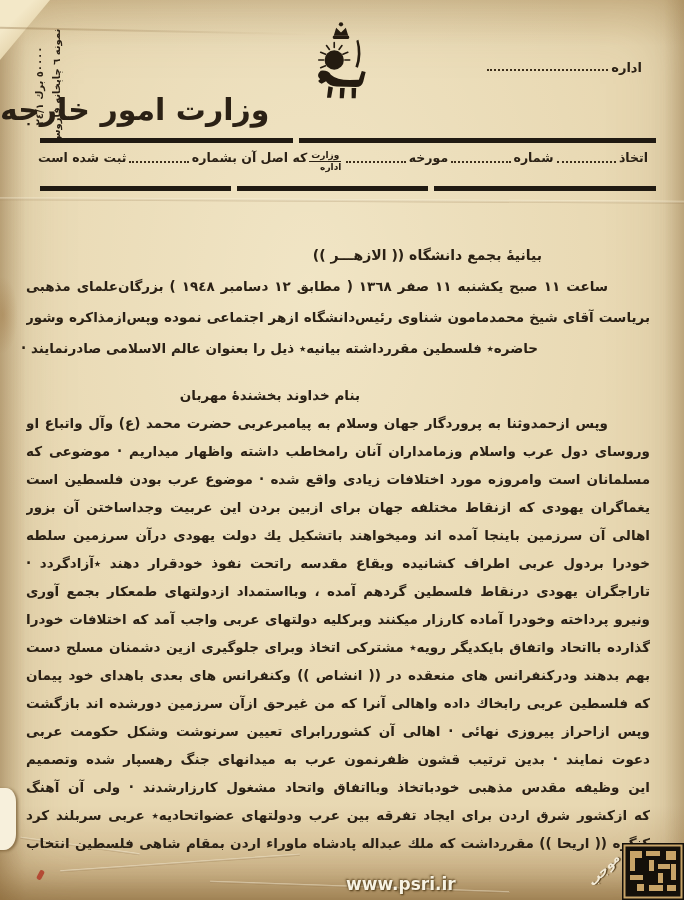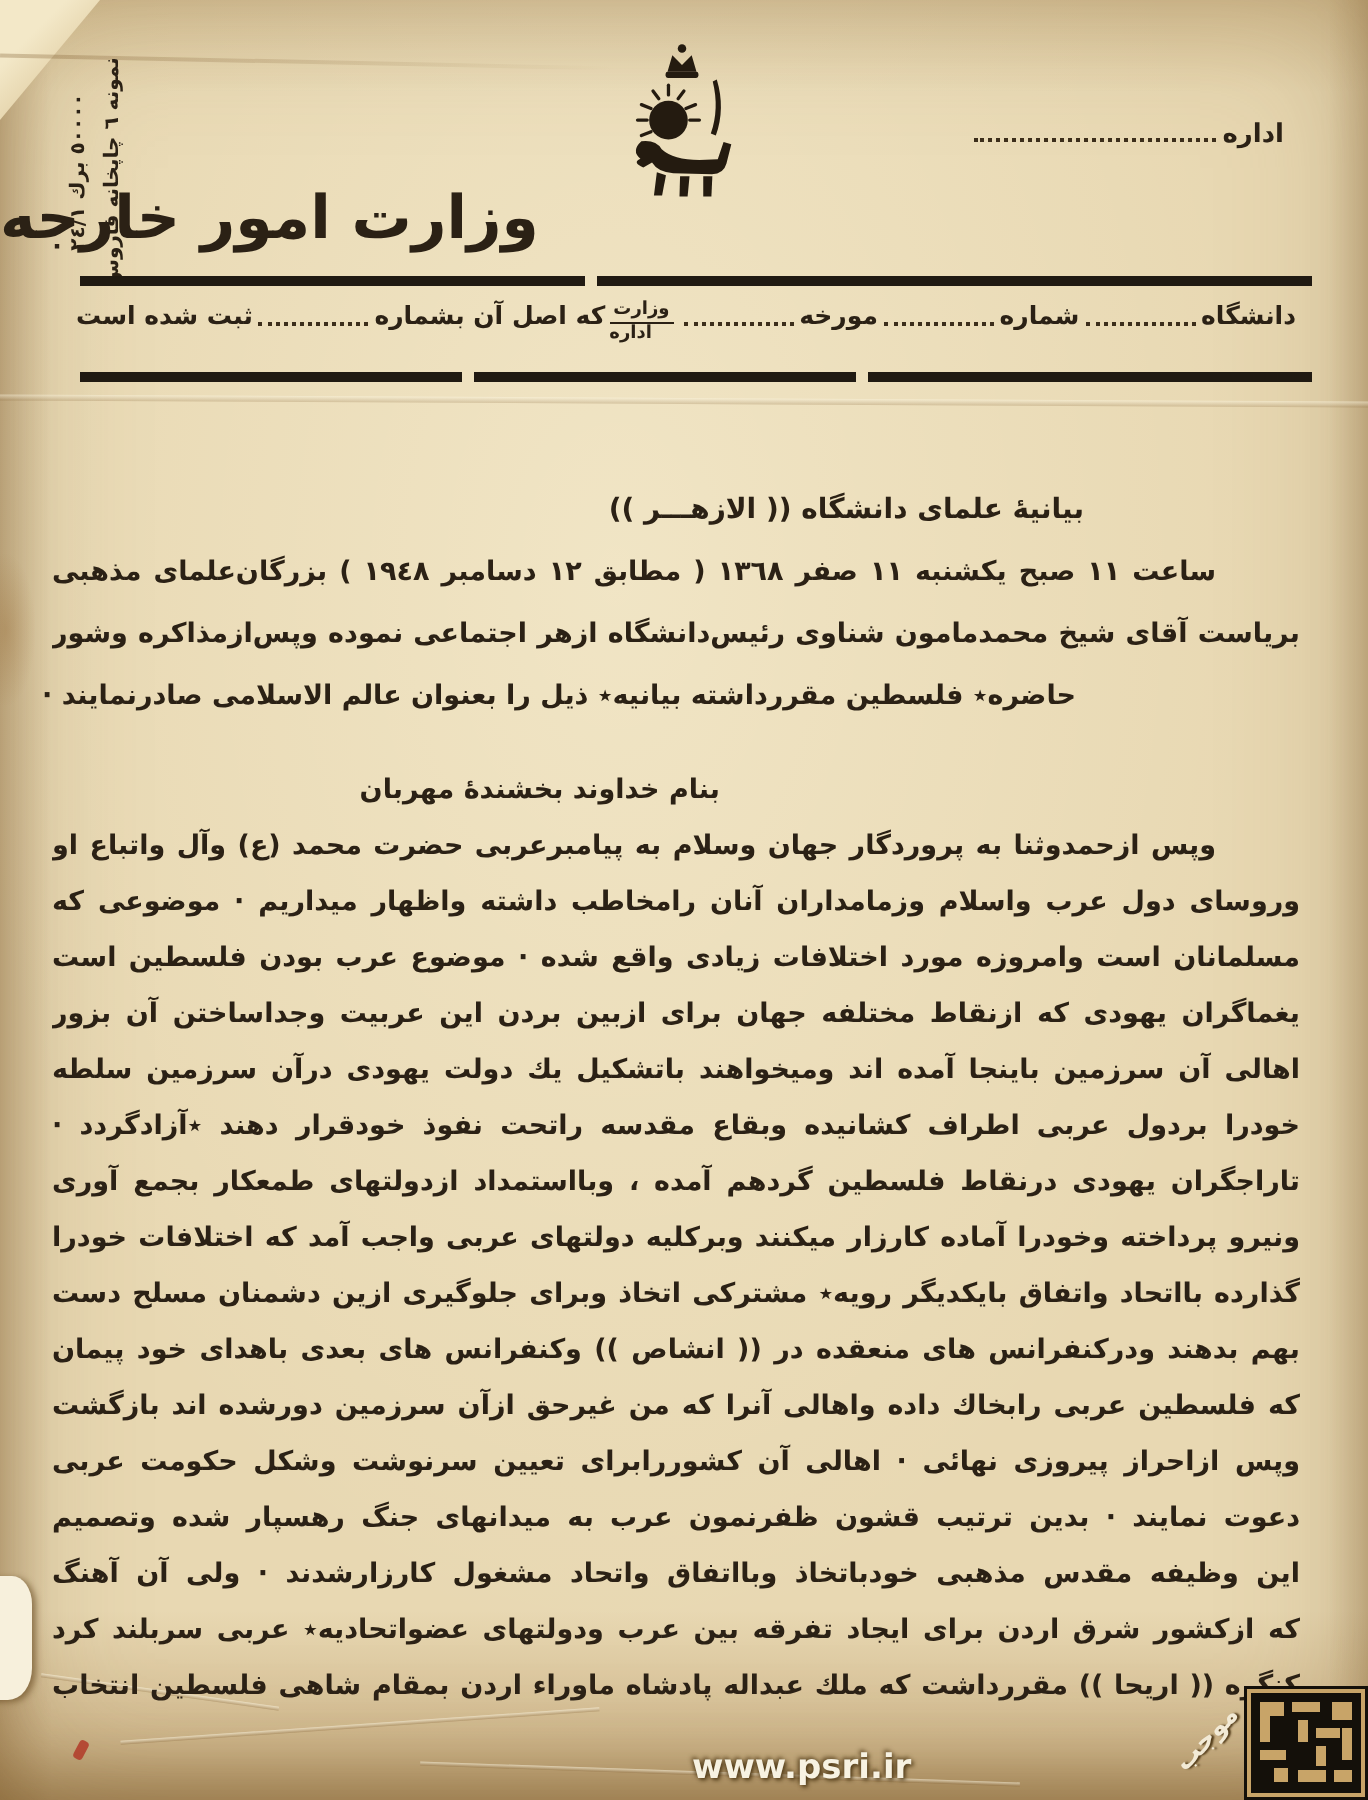--- a/index.html
+++ b/index.html
@@ -43,21 +43,21 @@
   .office-row .lbl{font-size:13px;font-weight:bold;}
   .leader{flex:1 1 40px;border-bottom:2px dotted #3c2e1b;margin:0 3px 4px 3px;height:1px;}
   .title{position:absolute;top:92px;left:0;width:100%;text-align:left;
     font-size:30px;font-weight:bold;letter-spacing:1px;}
   .bar{position:absolute;left:40px;right:28px;height:5px;}
   .bar-top{top:138px;background:linear-gradient(90deg,#201a12 0 41%,rgba(0,0,0,0) 41% 42%,#201a12 42% 100%);}
   .bar-bottom{top:186px;background:linear-gradient(90deg,#201a12 0 31%,rgba(0,0,0,0) 31% 32%,#201a12 32% 63%,rgba(0,0,0,0) 63% 64%,#201a12 64% 100%);}
   .fields{position:absolute;top:150px;left:38px;right:36px;display:flex;direction:rtl;
     align-items:flex-end;font-size:12.5px;font-weight:bold;}
   .fields .fl{white-space:nowrap;padding-bottom:2px;}
-  .stack{display:flex;flex-direction:column;align-items:flex-end;font-size:9px;line-height:11px;margin:0 2px -6px 2px;}
+  .stack{display:flex;flex-direction:column;align-items:flex-start;font-size:9px;line-height:11px;margin:0 2px -6px 2px;}
   .stack .num{border-bottom:1px solid #2b2115;padding:0 2px;}
   
   .doc{position:absolute;top:240px;right:34px;left:26px;font-size:13.5px;font-weight:bold;direction:rtl;}
   .doc .ln{line-height:28px;height:28px;white-space:nowrap;}
   .doc .ln.top4{line-height:31px;height:31px;}
   .doc .ln.j{text-align:justify;text-align-last:justify;-moz-text-align-last:justify;white-space:normal;overflow:hidden;}
   .doc .ln.i{padding-right:42px;}
   .doc .ln.head{text-align:right;padding-right:108px;font-size:14px;}
   .doc .ln.l4{text-align:right;padding-right:112px;}
   .doc .ln.bism{text-align:right;padding-right:290px;margin-top:17px;}
@@ -116,38 +116,38 @@
 
   <div class="office-row">
     <span class="lbl">اداره</span>
     <span class="leader"></span>
   </div>
 
   <div class="title">وزارت امور خارجه</div>
 
   <div class="bar bar-top"></div>
   <div class="fields">
-    <span class="fl">دانشگاه</span>
+    <span class="fl">اتخاذ</span>
     <span class="leader"></span>
     <span class="fl">شماره</span>
     <span class="leader"></span>
     <span class="fl">مورخه</span>
     <span class="leader"></span>
     <span class="stack">
       <span class="num">وزارت</span>
       <span class="den">اداره</span>
     </span>
     <span class="fl">که اصل آن بشماره</span>
     <span class="leader"></span>
     <span class="fl">ثبت شده است</span>
   </div>
   <div class="bar bar-bottom"></div>
 
   <div class="doc">
-      <div class="ln head top4">بیانیهٔ علمای دانشگاه (( الازهـــر ))</div>
+      <div class="ln head top4">بیانیهٔ بجمع دانشگاه (( الازهـــر ))</div>
       <div class="ln j i top4">ساعت ١١ صبح یکشنبه ١١ صفر ١٣٦٨ ( مطابق ١٢ دسامبر ١٩٤٨ ) بزرگان‌علمای مذهبی</div>
       <div class="ln j top4">بریاست آقای شیخ محمدمامون شناوی رئیس‌دانشگاه ازهر اجتماعی نموده وپس‌ازمذاکره وشور دروضـــــع</div>
       <div class="ln l4 top4">حاضره٭ فلسطین مقررداشته بیانیه٭ ذیل را بعنوان عالم الاسلامی صادرنمایند ·</div>
       <div class="ln bism">بنام خداوند بخشندهٔ مهربان</div>
       <div class="ln j i">وپس ازحمدوثنا به پروردگار جهان وسلام به پیامبرعربی حضرت محمد (ع) وآل واتباع او اینك سلاطین</div>
       <div class="ln j">وروسای دول عرب واسلام وزمامداران آنان رامخاطب داشته واظهار میداریم · موضوعی که موردعلاقه کلیه</div>
       <div class="ln j">مسلمانان است وامروزه مورد اختلافات زیادی واقع شده · موضوع عرب بودن فلسطین است که بایستی ازدست</div>
       <div class="ln j">یغماگران یهودی که ازنقاط مختلفه جهان برای ازبین بردن این عربیت وجداساختن آن بزور ازدست ـ</div>
       <div class="ln j">اهالی آن سرزمین باینجا آمده اند ومیخواهند باتشکیل یك دولت یهودی درآن سرزمین سلطه واقتدار</div>
       <div class="ln j">خودرا بردول عربی اطراف کشانیده وبقاع مقدسه راتحت نفوذ خودقرار دهند ٭آزادگردد ·</div>

